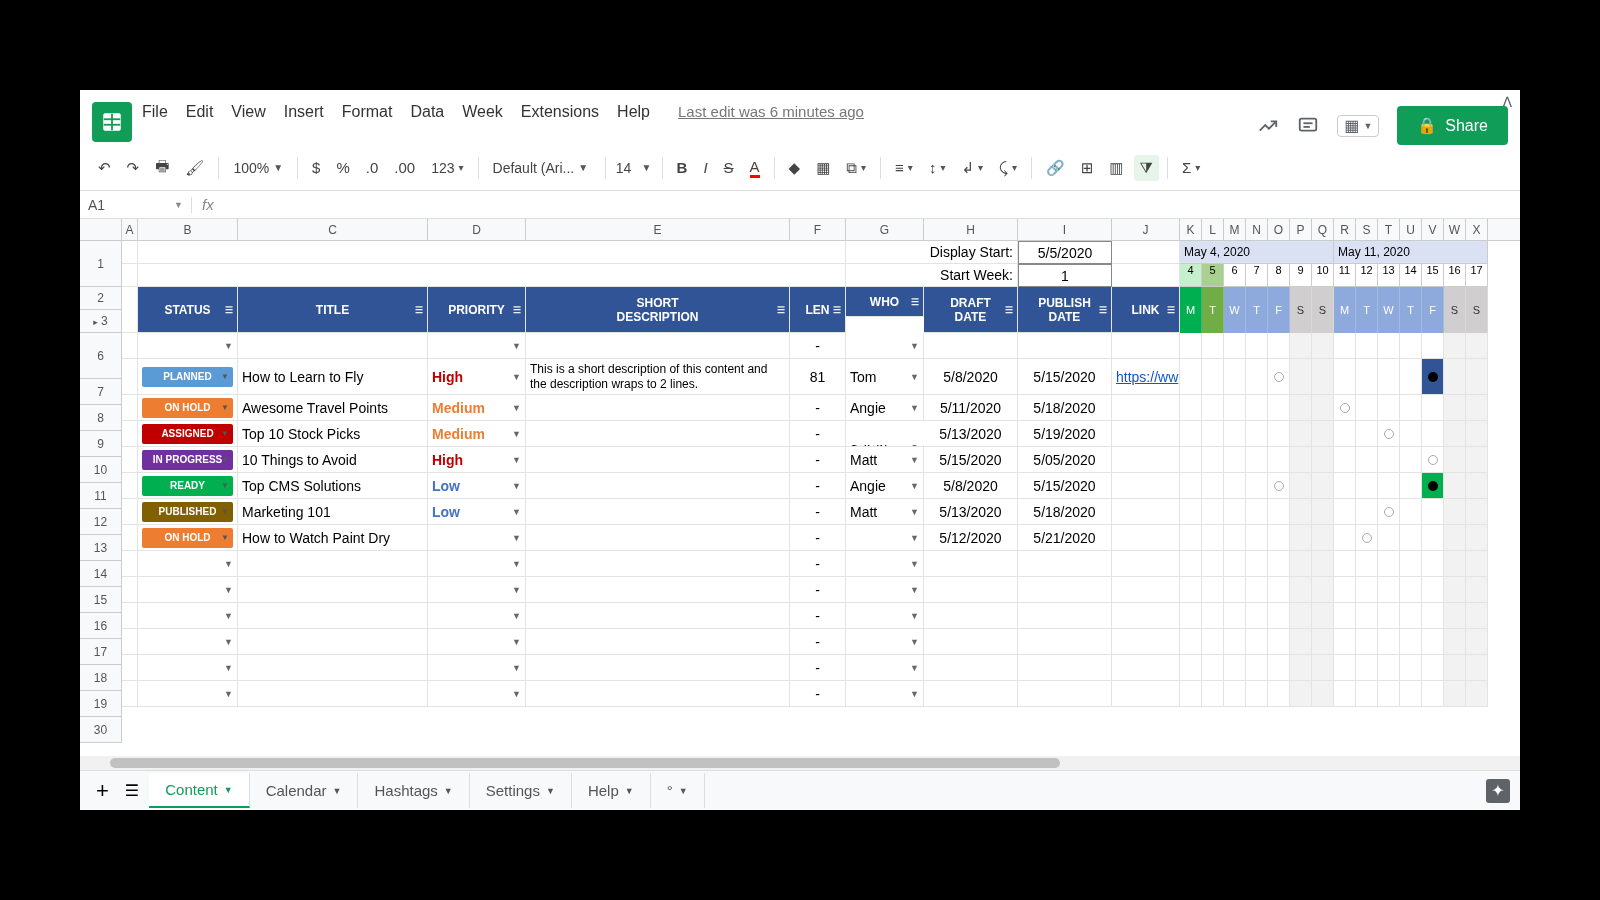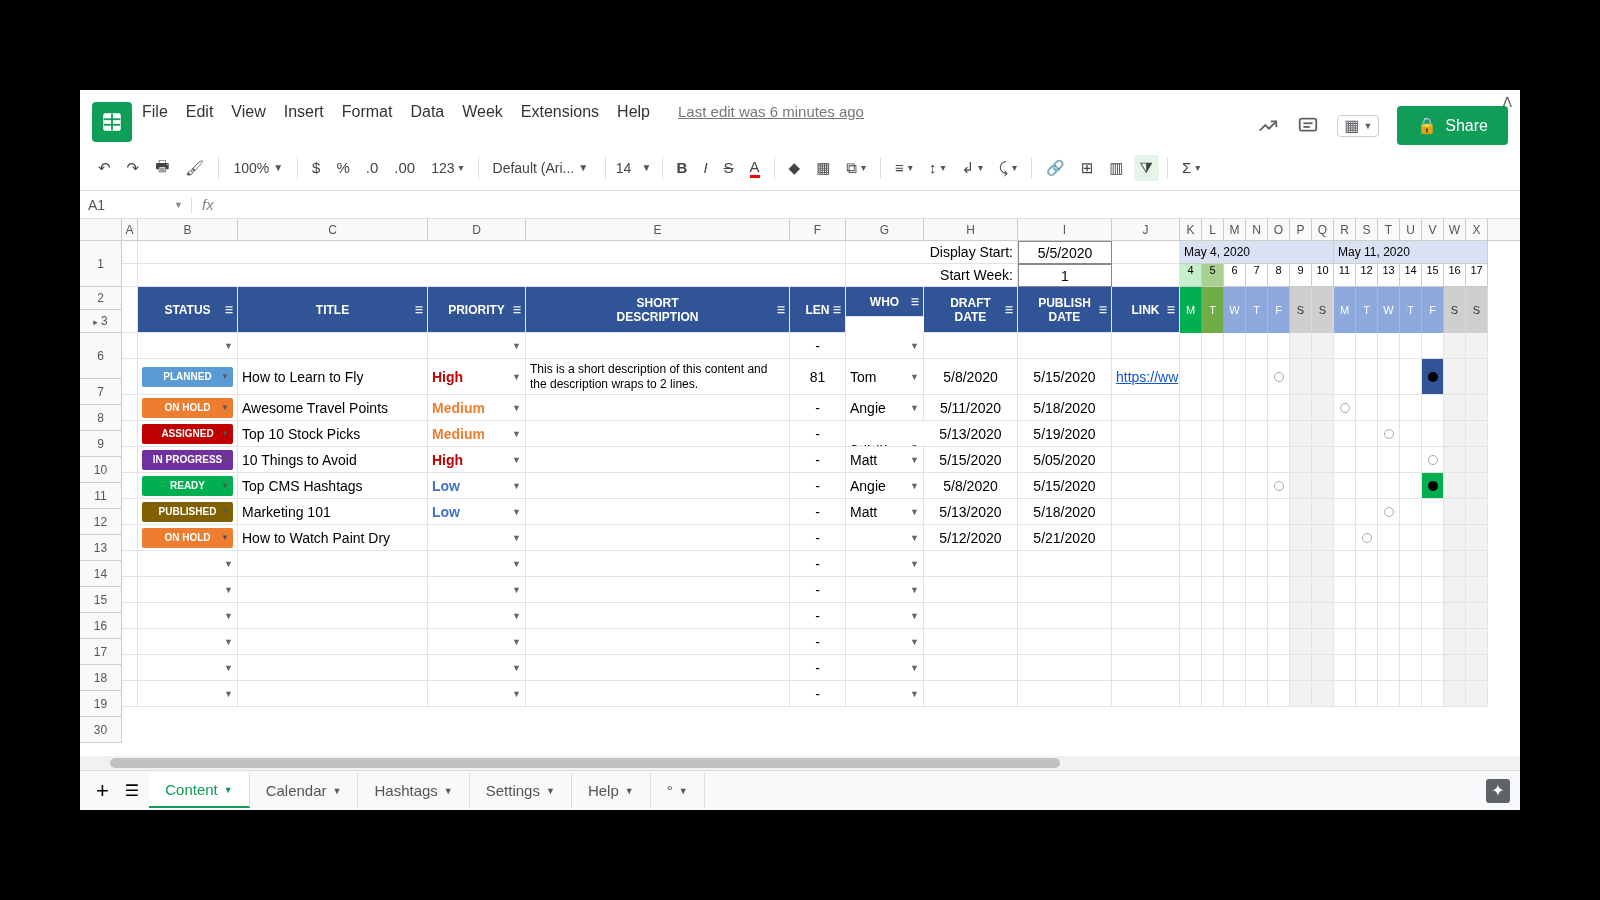--- a/index.html
+++ b/index.html
@@ -506,21 +506,21 @@
               <div class="marker-open"></div>
             </div>
             <div class="grid-body-cell ss-wkend" style="width: 22px; height: 26px;"></div>
             <div class="grid-body-cell ss-wkend" style="width: 22px; height: 26px;"></div>
           </div>
           <div class="row" style="height: 26px;">
             <div class="cell " style="width: 16px;"></div>
             <div class="cell " style="width: 100px;">
               <div class="chip s-ready">READY<span class="dd">▼</span></div>
             </div>
-            <div class="cell " style="width: 190px;">Top CMS Hashtags</div>
+            <div class="cell " style="width: 190px;">Top CMS Solutions</div>
             <div class="cell ctr" style="width: 98px;">
               <span class="p-Low">Low</span>
               <span class="drop">▼</span>
             </div>
             <div class="cell " style="width: 264px; white-space: normal; font-size: 12px; line-height: 1.2;"></div>
             <div class="cell ctr" style="width: 56px;">-</div>
             <div class="cell ctr" style="width: 78px;">Angie<span class="drop">▼</span></div>
             <div class="cell ctr" style="width: 94px;">5/8/2020</div>
             <div class="cell ctr" style="width: 94px;">5/15/2020</div>
             <div class="cell " style="width: 68px;"></div>

